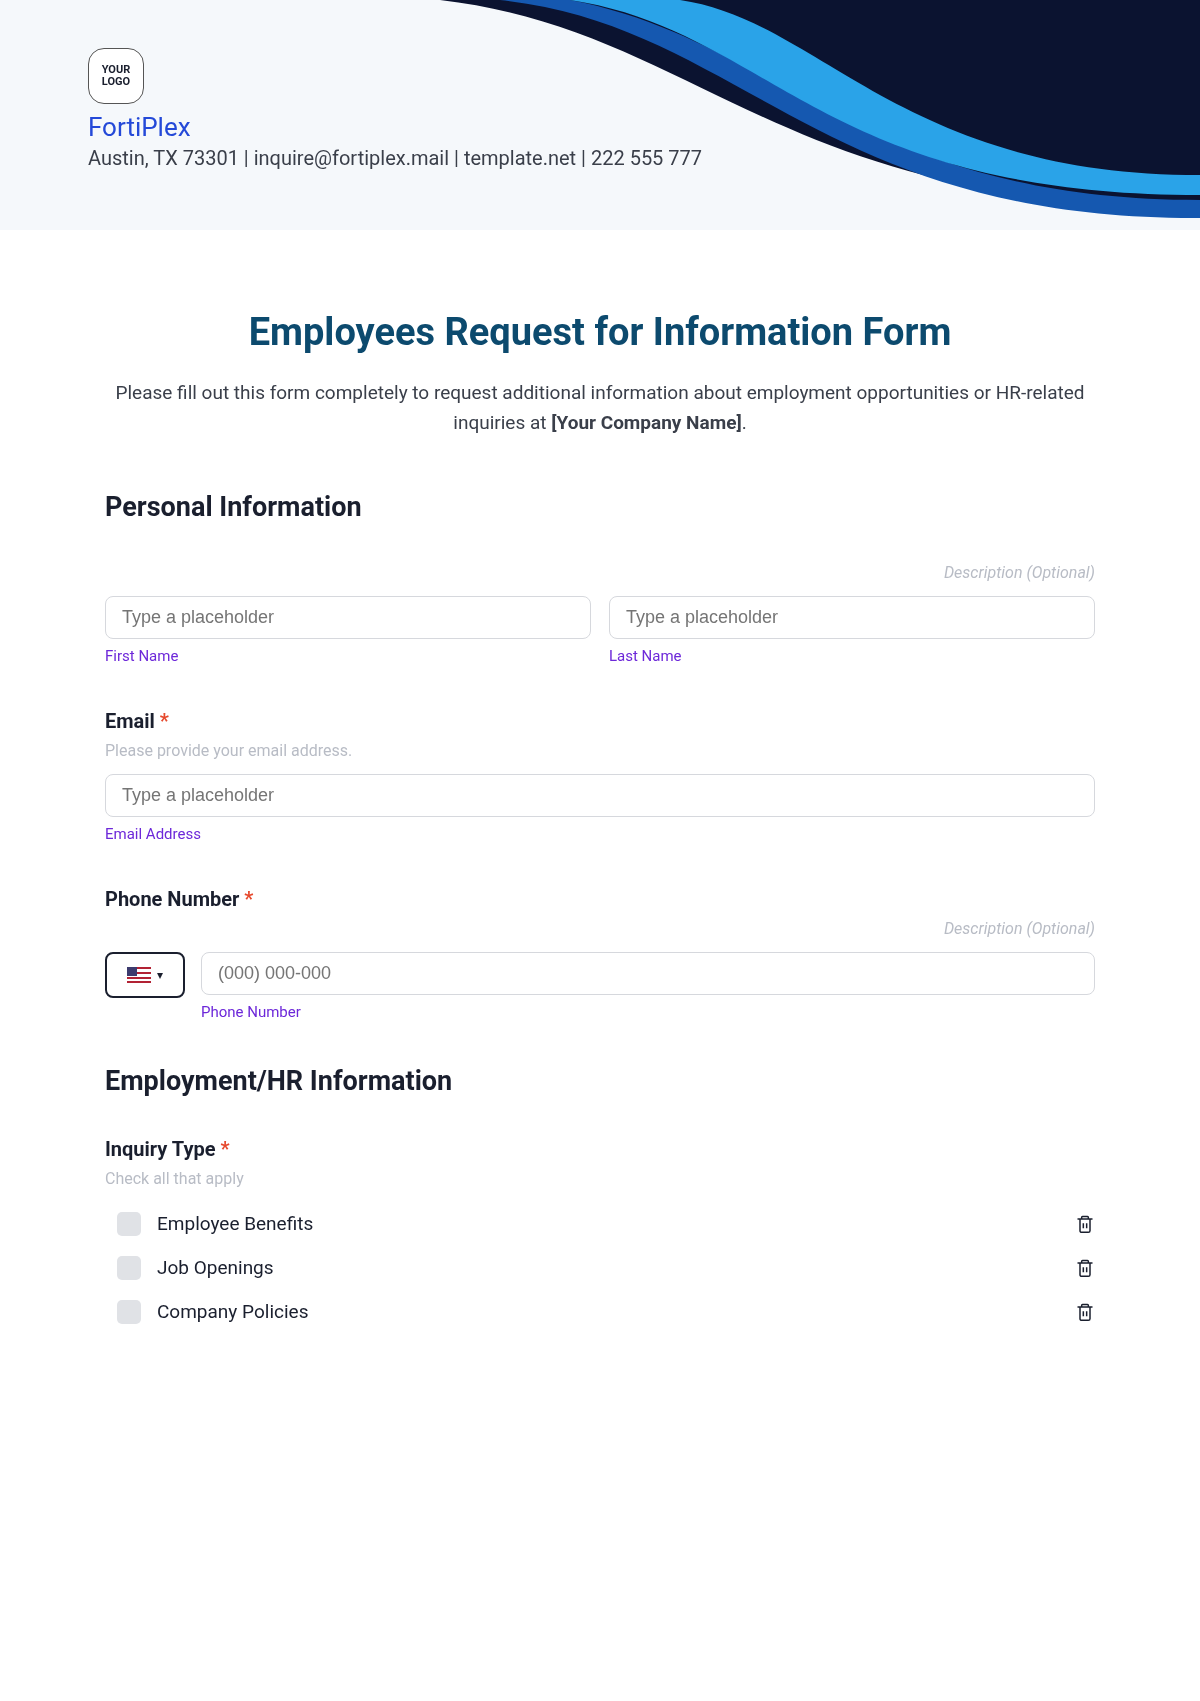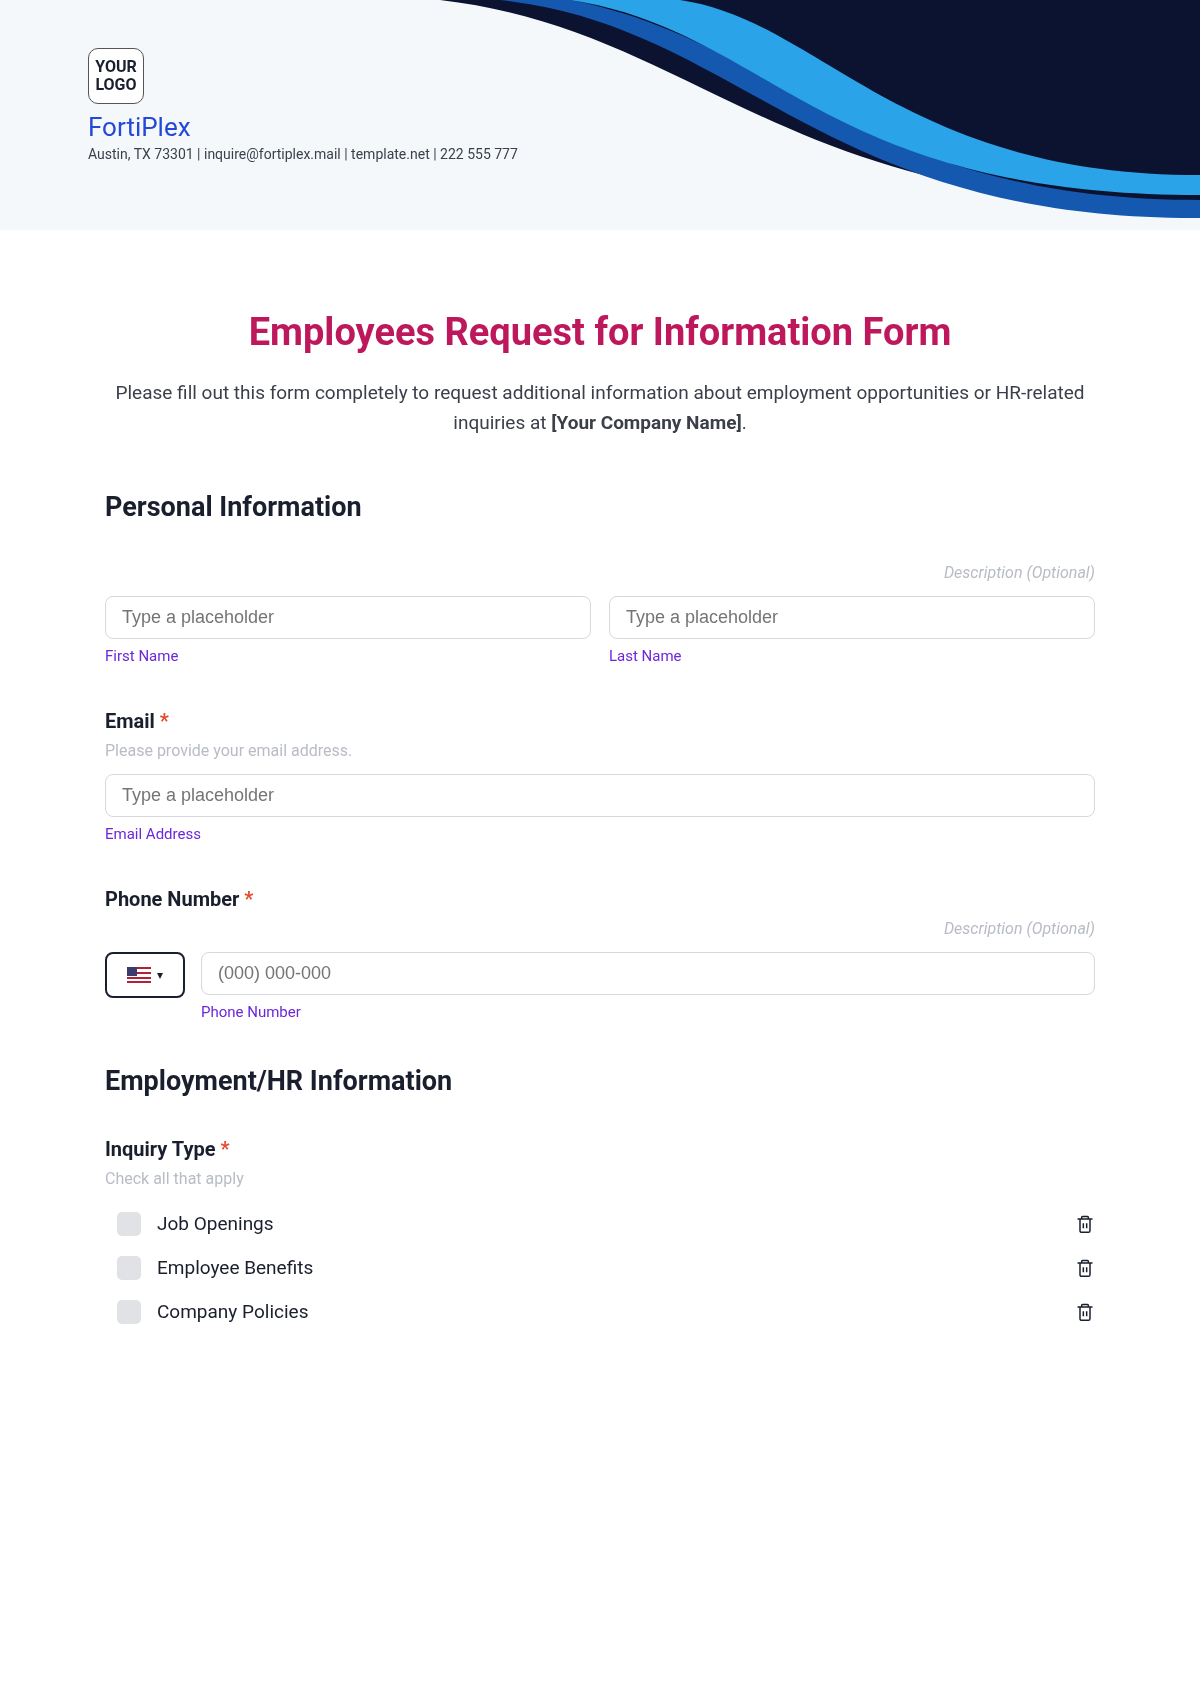--- a/index.html
+++ b/index.html
@@ -19,51 +19,51 @@
     position: absolute;
     top: 0; right: 0;
     width: 760px; height: 230px;
     pointer-events: none;
   }
   .logo-box {
     position: absolute;
     top: 48px; left: 88px;
     width: 56px; height: 56px;
     border: 1px solid #555;
-    border-radius: 10px;
+    border-radius: 16px;
     display: flex;
     align-items: center;
     justify-content: center;
     text-align: center;
-    font-size: 16px;
+    font-size: 11px;
     font-weight: 700;
     line-height: 1.1;
     background: #fff;
   }
   .company-name {
     position: absolute;
     top: 112px; left: 88px;
     font-size: 26px;
     font-weight: 400;
     color: #2449d8;
   }
   .company-meta {
     position: absolute;
     top: 146px; left: 88px;
-    font-size: 14px;
+    font-size: 20px;
     color: #3a3f4a;
   }
   .content {
     padding: 80px 105px 40px 105px;
   }
   .page-title {
     font-size: 38px;
     font-weight: 700;
     text-align: center;
-    color: #be185d;
+    color: #0c4a6e;
     margin-bottom: 24px;
   }
   .page-intro {
     font-size: 19px;
     text-align: center;
     color: #3a3f4a;
     line-height: 1.6;
     margin-bottom: 52px;
   }
   .page-intro .placeholder {
@@ -231,28 +231,28 @@
 
   <div class="field-block">
     <div class="field-label">
       <span>Inquiry Type</span>
       <span class="req">*</span>
     </div>
     <div class="field-desc">Check all that apply</div>
     <ul class="checklist">
       <li>
         <span class="checkbox"></span>
-        <span class="check-label">Job Openings</span>
+        <span class="check-label">Employee Benefits</span>
         <svg class="trash" viewBox="0 0 24 24" fill="none" stroke="currentColor" stroke-width="1.8">
             <path d="M3 6h18M8 6V4a1 1 0 011-1h6a1 1 0 011 1v2m2 0v14a2 2 0 01-2 2H8a2 2 0 01-2-2V6h12zM10 11v6M14 11v6"></path>
           </svg>
       </li>
       <li>
         <span class="checkbox"></span>
-        <span class="check-label">Employee Benefits</span>
+        <span class="check-label">Job Openings</span>
         <svg class="trash" viewBox="0 0 24 24" fill="none" stroke="currentColor" stroke-width="1.8">
             <path d="M3 6h18M8 6V4a1 1 0 011-1h6a1 1 0 011 1v2m2 0v14a2 2 0 01-2 2H8a2 2 0 01-2-2V6h12zM10 11v6M14 11v6"></path>
           </svg>
       </li>
       <li>
         <span class="checkbox"></span>
         <span class="check-label">Company Policies</span>
         <svg class="trash" viewBox="0 0 24 24" fill="none" stroke="currentColor" stroke-width="1.8">
             <path d="M3 6h18M8 6V4a1 1 0 011-1h6a1 1 0 011 1v2m2 0v14a2 2 0 01-2 2H8a2 2 0 01-2-2V6h12zM10 11v6M14 11v6"></path>
           </svg>

